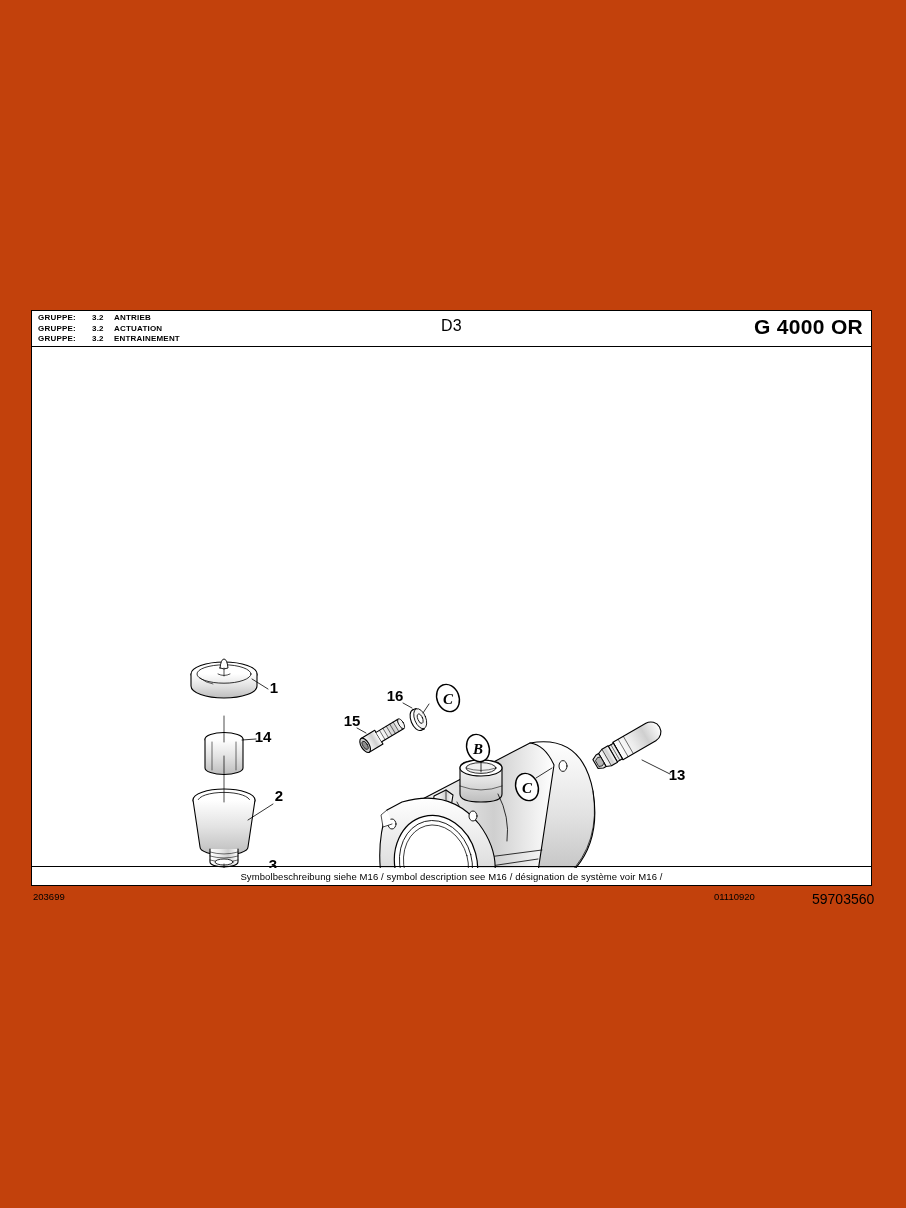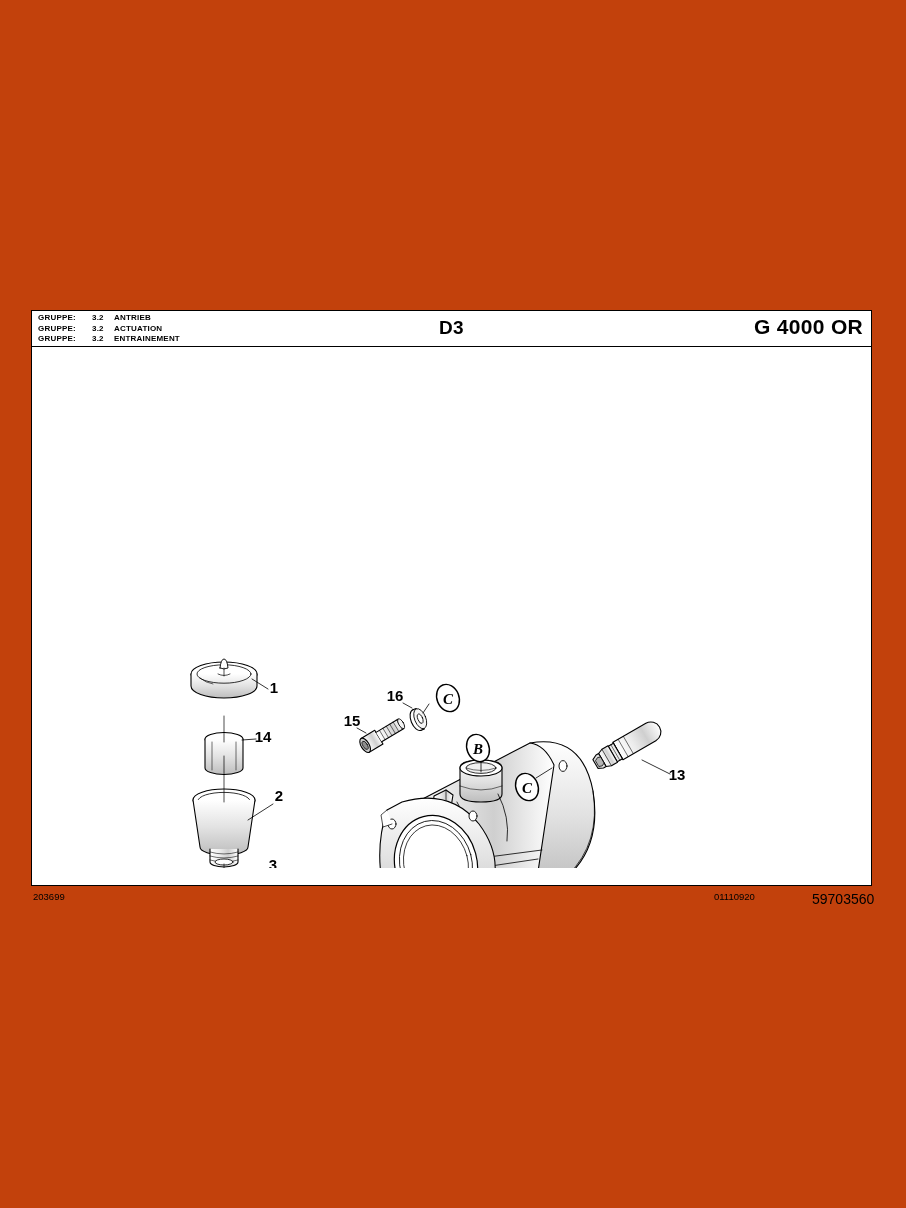--- a/index.html
+++ b/index.html
@@ -6,21 +6,21 @@
   body{width:906px;height:1208px;font-family:"Liberation Sans",sans-serif;color:#000;}
   #sheet{position:relative;width:906px;height:1208px;overflow:hidden;background:#c2410c;}
 
   
   #drawing-frame{position:absolute;left:31px;top:310px;width:841px;height:576px;border:1.6px solid #000;box-sizing:border-box;background:#fff;}
   #title-block{position:absolute;left:0;top:0;width:100%;height:36px;border-bottom:1.6px solid #000;box-sizing:border-box;}
   #group-lines{position:absolute;left:6px;top:2px;font-size:8px;font-weight:bold;line-height:10.6px;letter-spacing:0.2px;}
   .group-row{white-space:pre;}
   .grp-lang{display:inline-block;width:54px;}
   .grp-num{display:inline-block;width:22px;}
-  #sheet-code{position:absolute;left:0;right:0;top:6px;text-align:center;font-size:19px;font-weight:bold;letter-spacing:0.3px;}
+  #sheet-code{position:absolute;left:0;right:0;top:6px;text-align:center;font-size:16px;font-weight:normal;letter-spacing:0.3px;}
   #model-name{position:absolute;right:8px;top:4px;font-size:21px;font-weight:bold;letter-spacing:0.3px;}
 
   
   #note-bar{position:absolute;left:0;bottom:0;width:100%;height:19px;border-top:1.6px solid #000;box-sizing:border-box;display:flex;align-items:center;justify-content:center;}
   #note-text{font-size:9.5px;letter-spacing:0.1px;}
 
   
   #foot-left{position:absolute;left:33px;top:891px;font-size:9.5px;}
   #foot-mid{position:absolute;left:714px;top:891px;font-size:9.5px;}
   #foot-right{position:absolute;left:812px;top:891px;font-size:14px;}
@@ -353,20 +353,23 @@
           <text class="callout" x="375" y="791" text-anchor="middle">12</text>
           <text class="callout" x="645" y="464" text-anchor="middle">13</text>
           <text class="callout" x="320" y="410" text-anchor="middle">15</text>
           <text class="callout" x="363" y="385" text-anchor="middle">16</text>
           <text class="callout" x="692" y="743" text-anchor="middle">17</text>
         </g>
 
       </svg>
     </div>
 
+    <div id="note-bar">
+      <span id="note-text">Symbolbeschreibung siehe M16 / symbol description see M16 / désignation de système voir M16 /</span>
+    </div>
 
   </div>
 
   <div id="foot-left">203699</div>
   <div id="foot-mid">01110920</div>
   <div id="foot-right">59703560</div>
 
 </div>
 
 </body></html>

